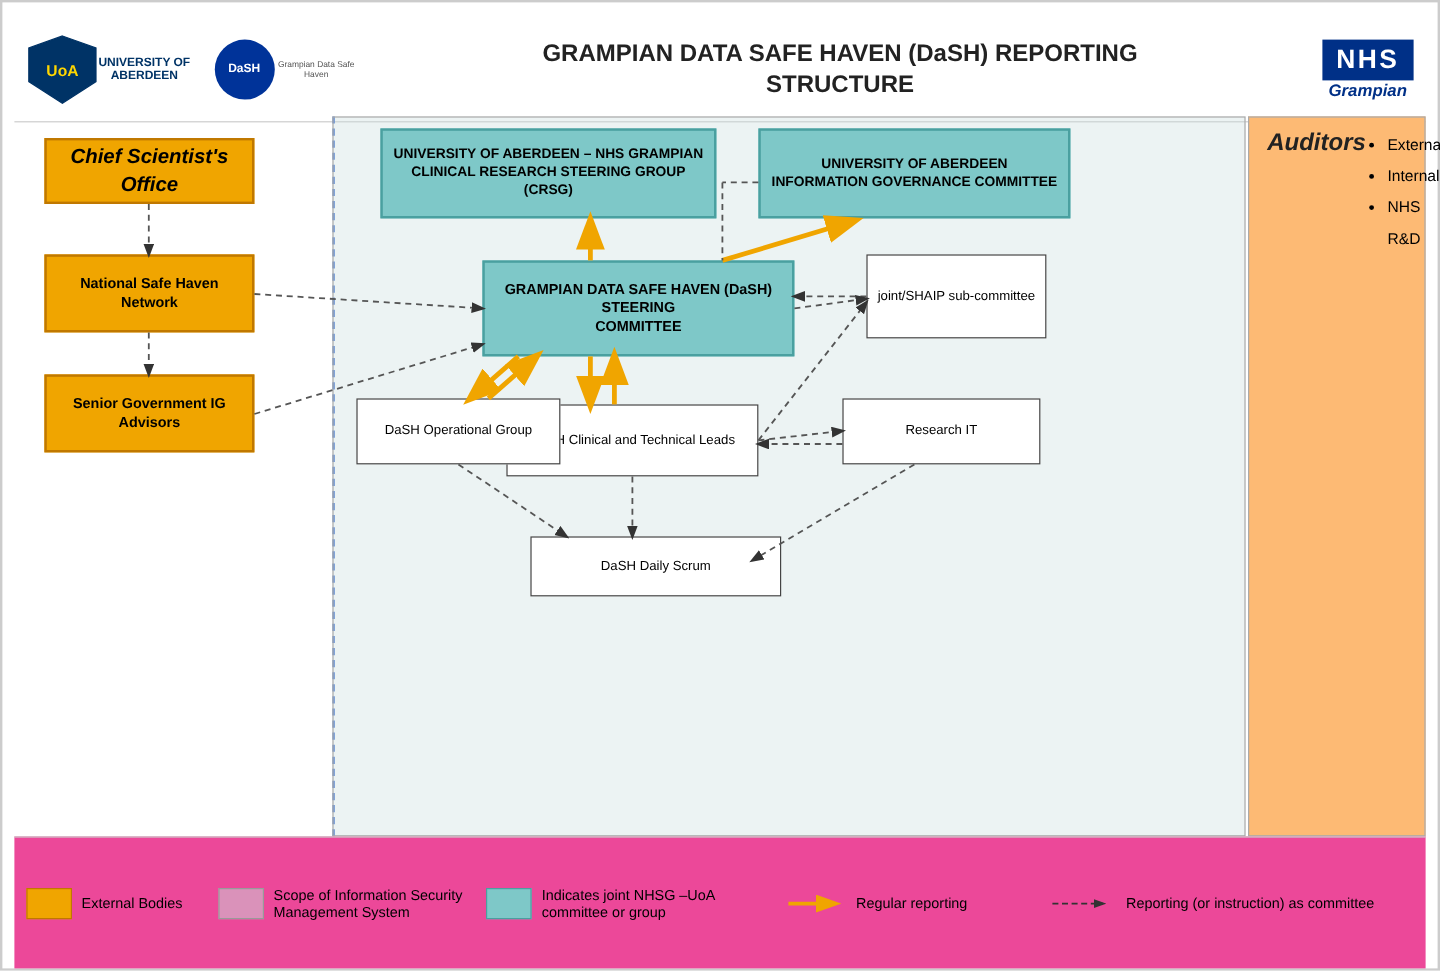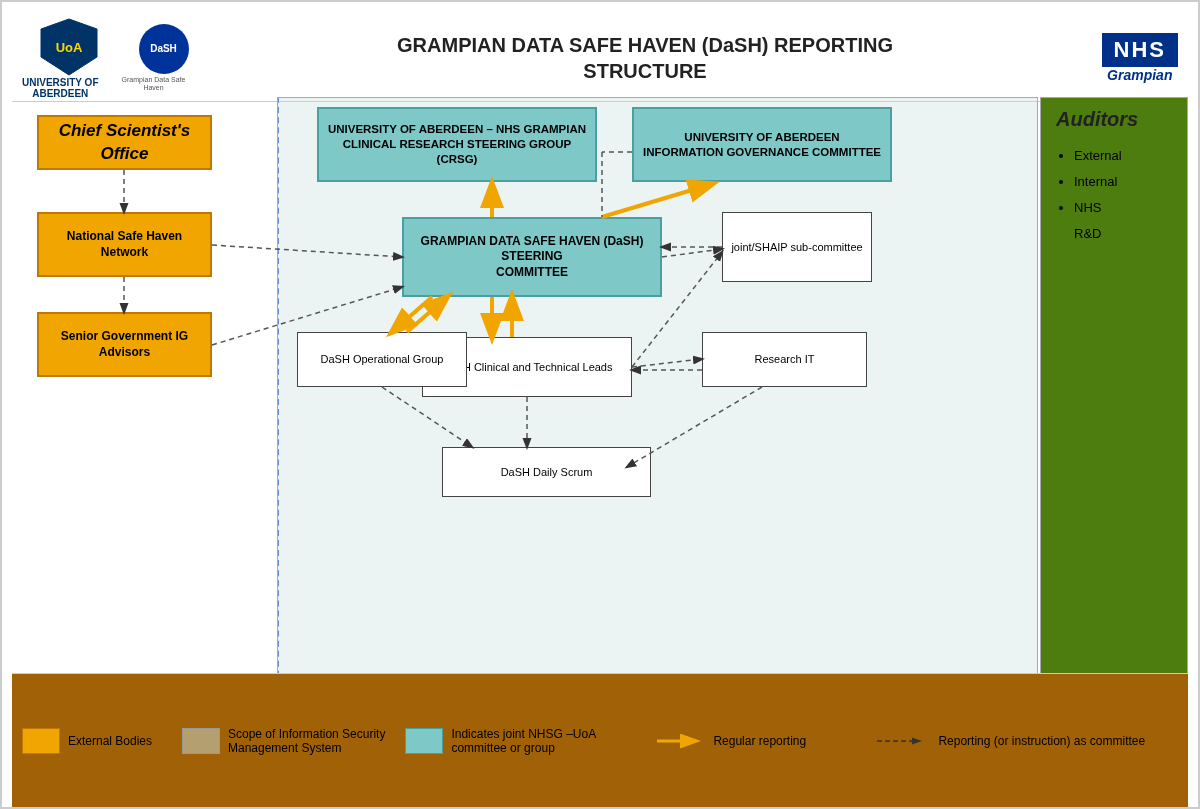--- a/index.html
+++ b/index.html
@@ -30,27 +30,27 @@
       border-bottom: 1px solid #ccc;
       height: 90px;
     }
     .header-left {
       display: flex;
       align-items: center;
       gap: 8px;
     }
     .uoa-logo {
       display: flex;
-      flex-direction: column;
-      align-items: flex-end;
+      flex-direction: row;
+      align-items: center;
     }
     .dash-logo {
       display: flex;
-      flex-direction: column;
-      align-items: flex-end;
+      flex-direction: row;
+      align-items: center;
       margin-left: 10px;
     }
     .dash-circle {
       width: 50px;
       height: 50px;
       background: #003399;
       border-radius: 50%;
       display: flex;
       align-items: center;
       justify-content: center;
@@ -124,24 +124,24 @@
       border: 1px solid #aaa;
     }
 
     
     .auditors-panel {
       position: absolute;
       right: 0;
       top: 0;
       width: 148px;
       bottom: 0;
-      background: #4d7c0f;
+      background: #fdba74;
       border: 1px solid #aaa;
       display: flex;
-      flex-direction: column;
+      flex-direction: row;
       padding: 10px 15px;
     }
     .auditors-title {
       font-size: 20px;
       font-style: italic;
       font-weight: bold;
       color: #222;
       margin-bottom: 12px;
     }
     .auditors-list {
@@ -474,21 +474,21 @@
 
       <line x1="750" y1="290" x2="615" y2="370" stroke="#555" stroke-width="1.5" stroke-dasharray="5,4" marker-end="url(#arrowBlack)"></line>
 
       <line x1="650" y1="160" x2="710" y2="152" stroke="#555" stroke-width="1.5" stroke-dasharray="5,4" marker-end="url(#arrowBlack)"></line>
 
       <line x1="200" y1="248" x2="390" y2="190" stroke="#555" stroke-width="1.5" stroke-dasharray="5,4" marker-end="url(#arrowBlack)"></line>
     </svg>
 
   </div>
 
-  <div class="legend" style="position:absolute; bottom:0; left:10px; right:10px; height:134px; border-top:1px solid #ccc; display:flex; align-items:center; gap:20px; padding:8px 10px; background:#a16207; flex-wrap:nowrap;">
+  <div class="legend" style="position:absolute; bottom:0; left:10px; right:10px; height:110px; border-top:1px solid #ccc; display:flex; align-items:center; gap:20px; padding:8px 10px; background:#ec4899; flex-wrap:nowrap;">
 
     <div class="legend-item" style="display:flex; align-items:center; gap:8px; min-width:140px;">
       <div class="legend-box-orange" style="width:38px;height:26px;background:#f0a500;border:1px solid #c07800;"></div>
       <span style="font-size:12px;">External Bodies</span>
     </div>
 
     <div class="legend-item" style="display:flex; align-items:center; gap:8px; min-width:200px;">
       <div style="width:38px;height:26px;background:rgba(200,220,220,0.5);border:1px solid #999;"></div>
       <span style="font-size:12px; white-space:pre-line;">Scope of Information Security
 Management System</span>

